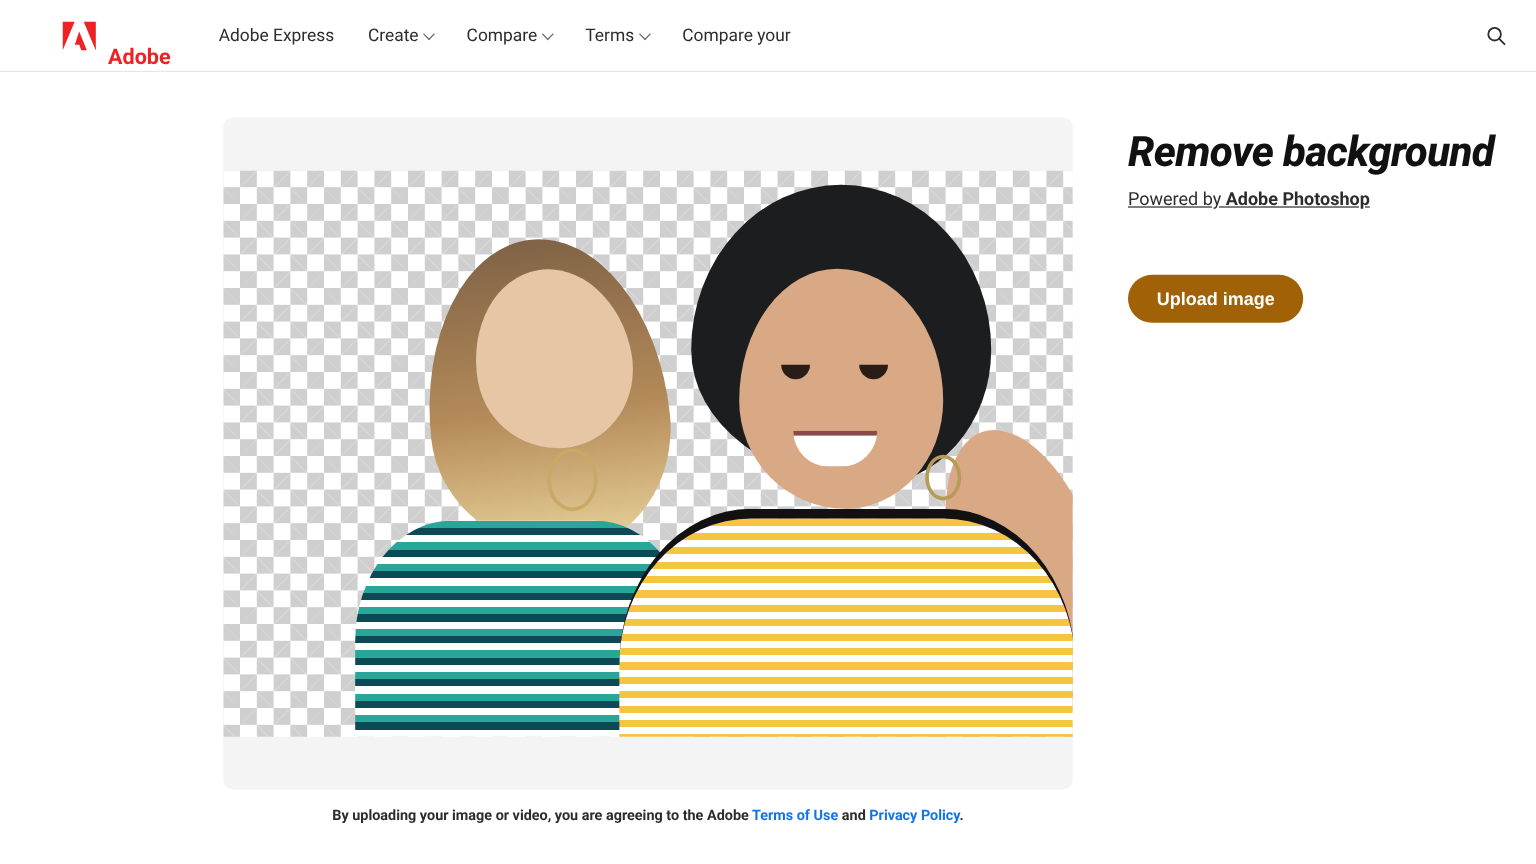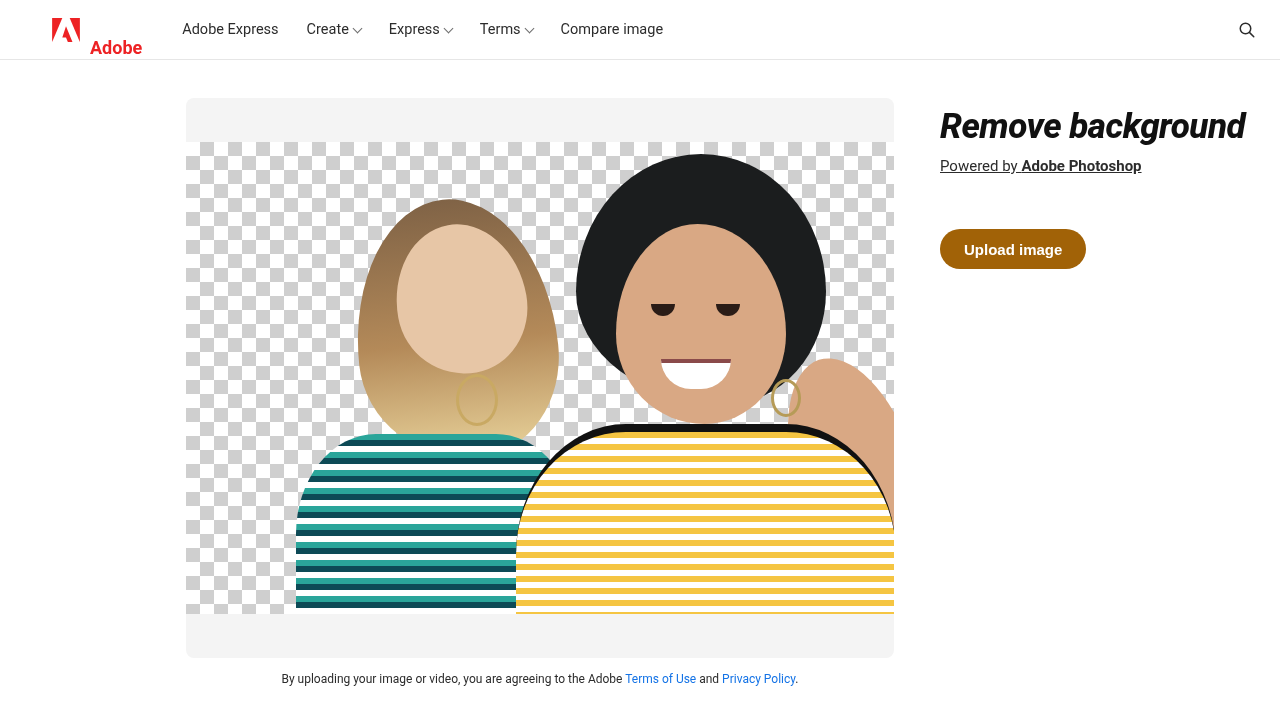--- a/index.html
+++ b/index.html
@@ -66,20 +66,21 @@
   .main {
     display: flex;
     padding: 38px 0 0 0;
   }
   .preview-col {
     width: 940px;
     display: flex;
     flex-direction: column;
     align-items: flex-start;
     padding-left: 186px;
+    font-weight: bold;
   }
   .preview {
     width: 708px;
     height: 560px;
     background: #f4f4f4;
     border-radius: 8px;
     position: relative;
     overflow: hidden;
   }
   .checker {
@@ -262,29 +263,29 @@
   </div>
   <nav class="nav">
     <div class="nav-item">
       <span>Adobe Express</span>
     </div>
     <div class="nav-item">
       <span>Create</span>
       <span class="chevron"></span>
     </div>
     <div class="nav-item">
-      <span>Express</span>
+      <span>Compare</span>
       <span class="chevron"></span>
     </div>
     <div class="nav-item">
       <span>Terms</span>
       <span class="chevron"></span>
     </div>
     <div class="nav-item">
-      <span>Compare image</span>
+      <span>Compare your</span>
     </div>
   </nav>
   <div class="header-right">
     <svg class="search-icon" viewBox="0 0 24 24">
       <circle cx="10" cy="10" r="7" fill="none" stroke="#2c2c2c" stroke-width="2"></circle>
       <line x1="15.5" y1="15.5" x2="21" y2="21" stroke="#2c2c2c" stroke-width="2" stroke-linecap="round"></line>
     </svg>
   </div>
 </header>
 

